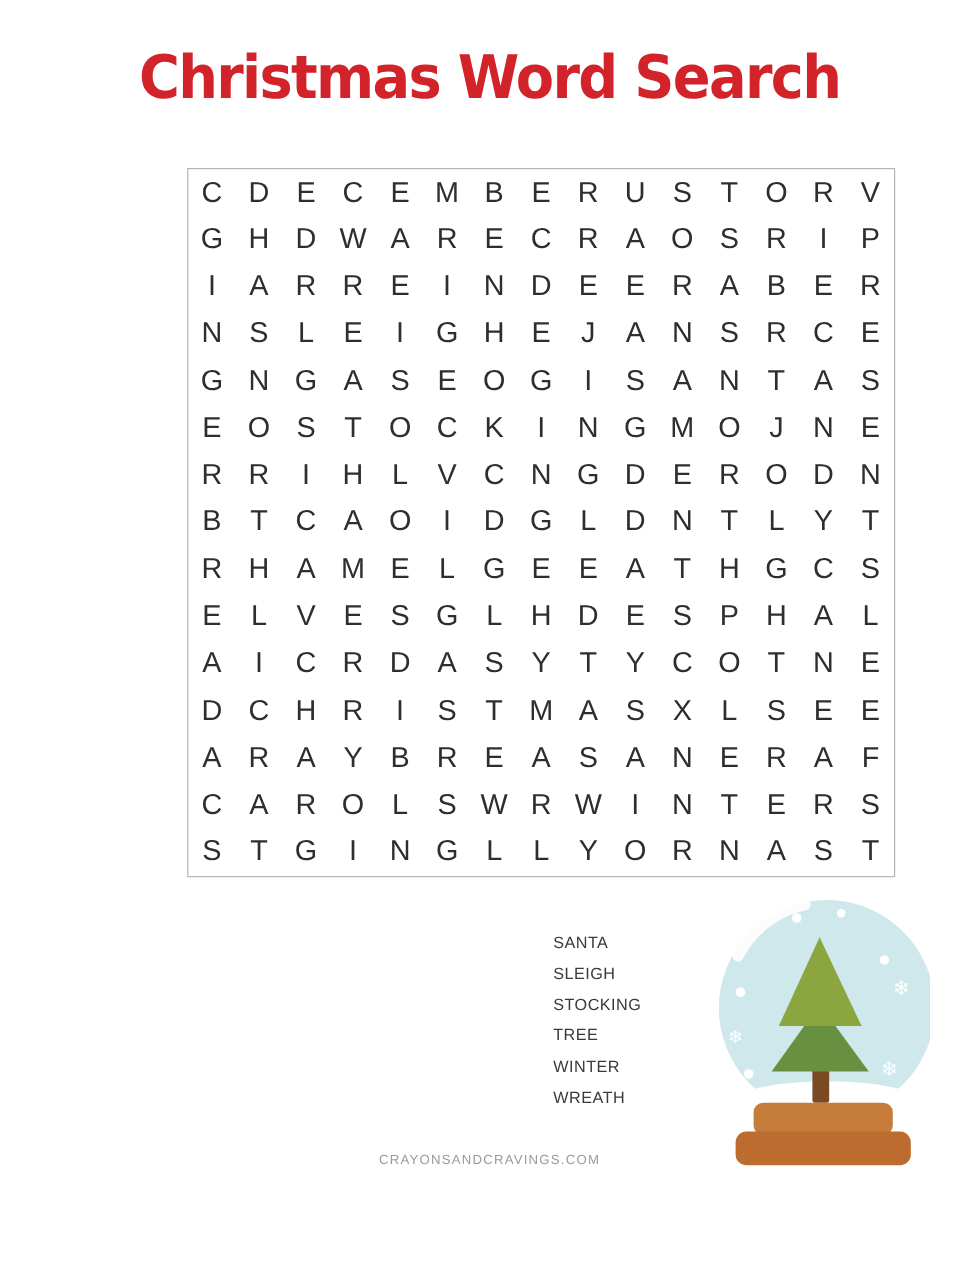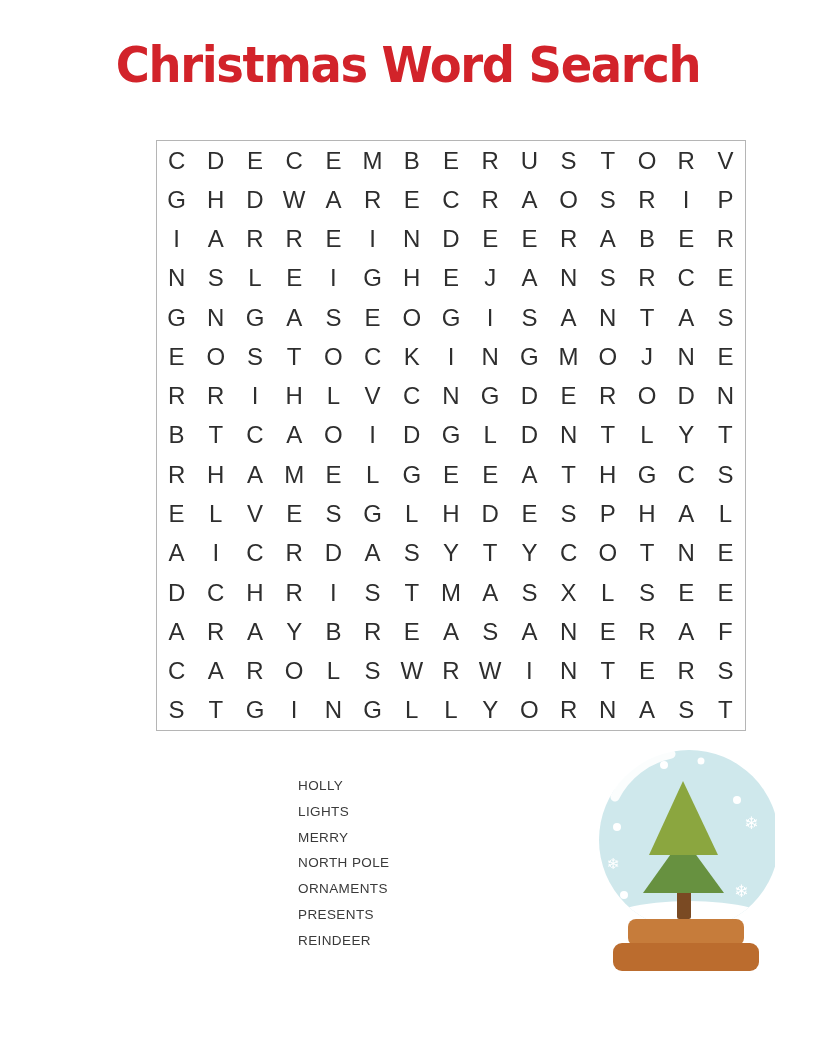--- a/index.html
+++ b/index.html
@@ -305,28 +305,27 @@
       <span class="cell">L</span>
       <span class="cell">Y</span>
       <span class="cell">O</span>
       <span class="cell">R</span>
       <span class="cell">N</span>
       <span class="cell">A</span>
       <span class="cell">S</span>
       <span class="cell">T</span>
     </div>
 
-  <div class="word-col c2">
-      <div class="word">HOLLY</div>
-      <div class="word">LIGHTS</div>
-      <div class="word">MERRY</div>
-      <div class="word">NORTH POLE</div>
-      <div class="word">ORNAMENTS</div>
-      <div class="word">PRESENTS</div>
-      <div class="word">REINDEER</div>
+  <div class="word-col c3">
+      <div class="word">SANTA</div>
+      <div class="word">SLEIGH</div>
+      <div class="word">STOCKING</div>
+      <div class="word">TREE</div>
+      <div class="word">WINTER</div>
+      <div class="word">WREATH</div>
     </div>
 
   <svg class="snowglobe" viewBox="0 0 200 235" aria-hidden="true">
     <defs>
       <clipPath id="globeClip">
           <circle cx="100" cy="95" r="90"></circle>
         </clipPath>
     </defs>
     <circle cx="100" cy="95" r="90" style="fill:var(--globe-blue)"></circle>
     <path d="M 26 52 A 82 82 0 0 1 82 9" stroke="#ffffff" stroke-width="9" fill="none" stroke-linecap="round" opacity="0.9"></path>
@@ -339,14 +338,15 @@
     <text x="152" y="152" font-size="17" fill="#ffffff" text-anchor="middle">❄</text>
     <text x="24" y="124" font-size="15" fill="#ffffff" text-anchor="middle">❄</text>
     <ellipse cx="100" cy="178" rx="86" ry="22" style="fill:var(--snow-white)" clip-path="url(#globeClip)"></ellipse>
     <rect x="88" y="126" width="14" height="48" rx="2" style="fill:var(--trunk-brown)"></rect>
     <polygon points="94,92 54,148 135,148" style="fill:var(--tree-dark)"></polygon>
     <polygon points="94,36 60,110 129,110" style="fill:var(--tree-light)"></polygon>
     <rect x="39" y="174" width="116" height="27" rx="8" style="fill:var(--base-light)"></rect>
     <rect x="24" y="198" width="146" height="28" rx="9" style="fill:var(--base-dark)"></rect>
   </svg>
 
+  <div class="footer">CRAYONSANDCRAVINGS.COM</div>
 
 </div>
 
 </body></html>

